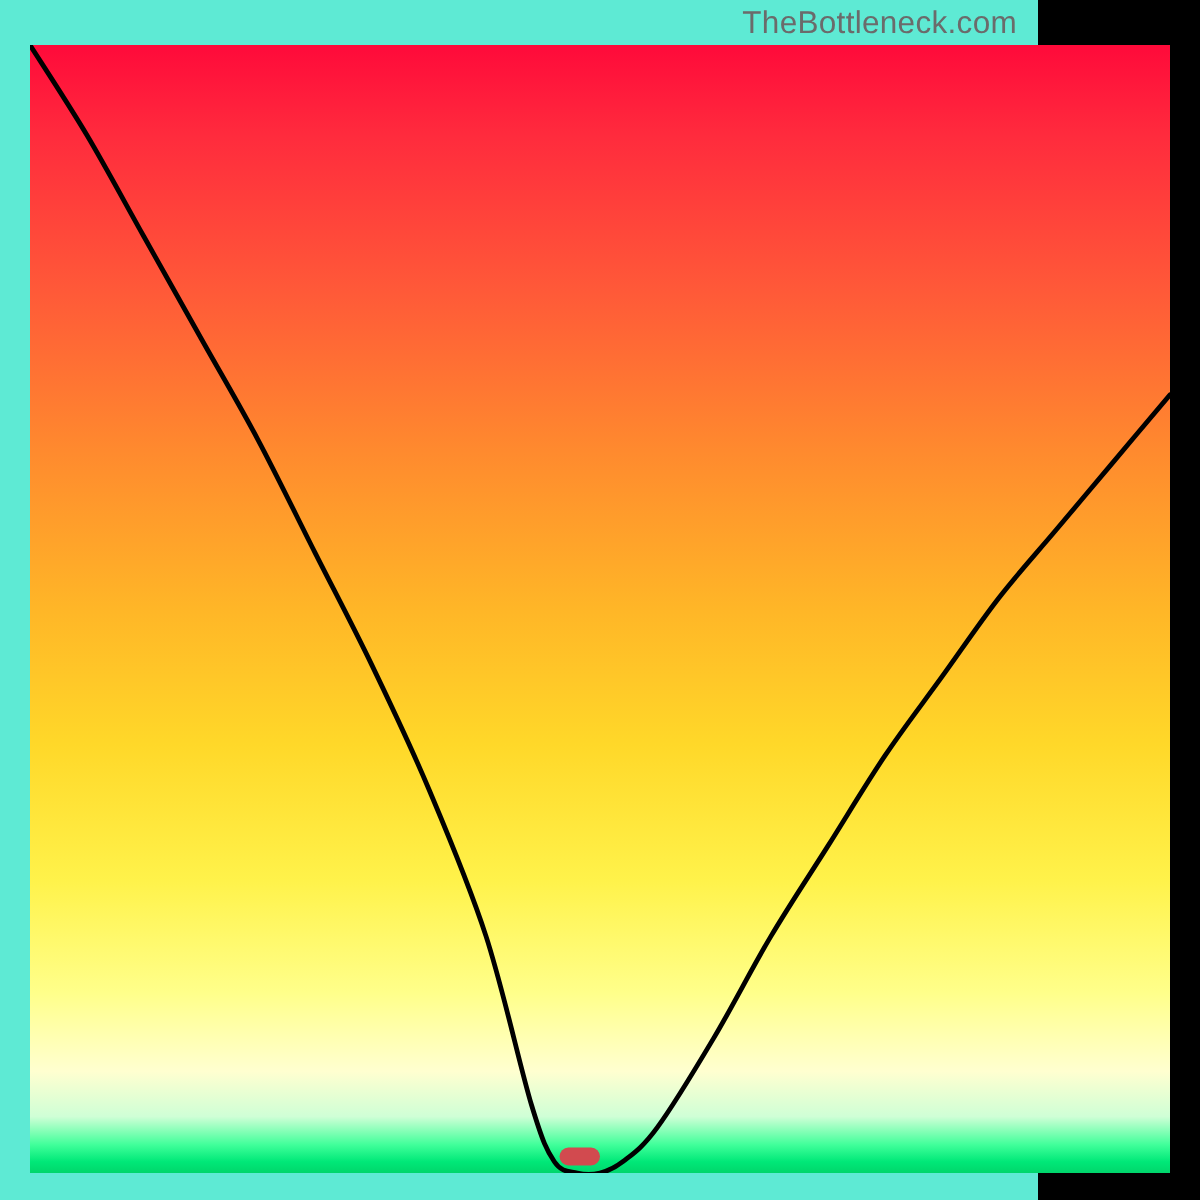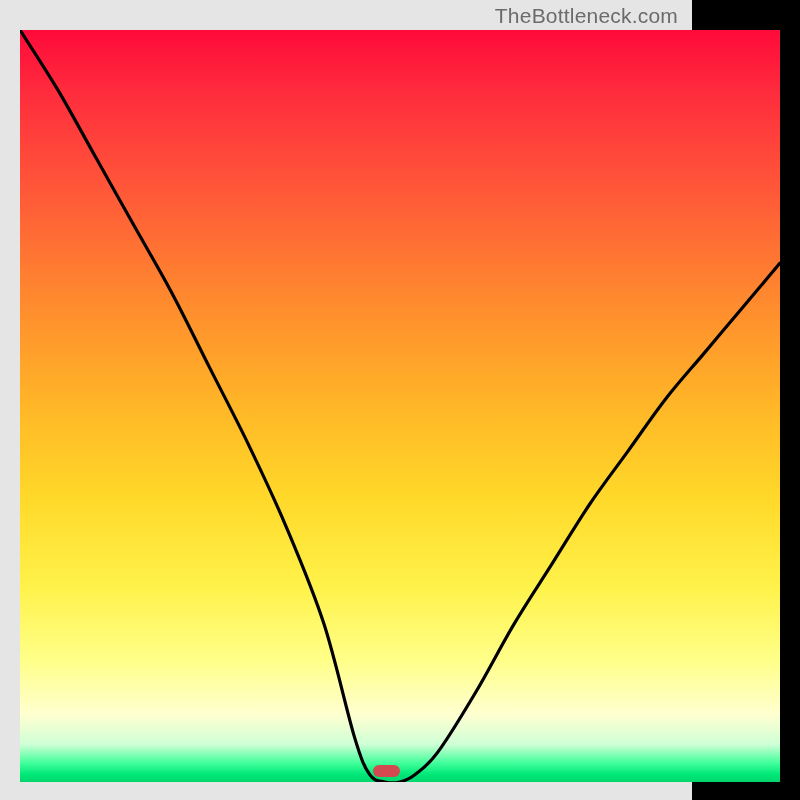--- a/index.html
+++ b/index.html
@@ -10,21 +10,21 @@
     background: #000;
     overflow: hidden;
     font-family: Arial, Helvetica, sans-serif;
   }
   .frame {
     position: absolute;
     top: 0;
     left: 0;
     width: 692px;
     height: 800px;
-    background: #e5e5e5;
+    background: #5eead4;
   }
   .watermark {
     position: absolute;
     top: 4px;
     right: 14px;
     color: #6b6b6b;
     font-size: 21px;
     font-weight: 400;
     letter-spacing: 0.2px;
     z-index: 10;

